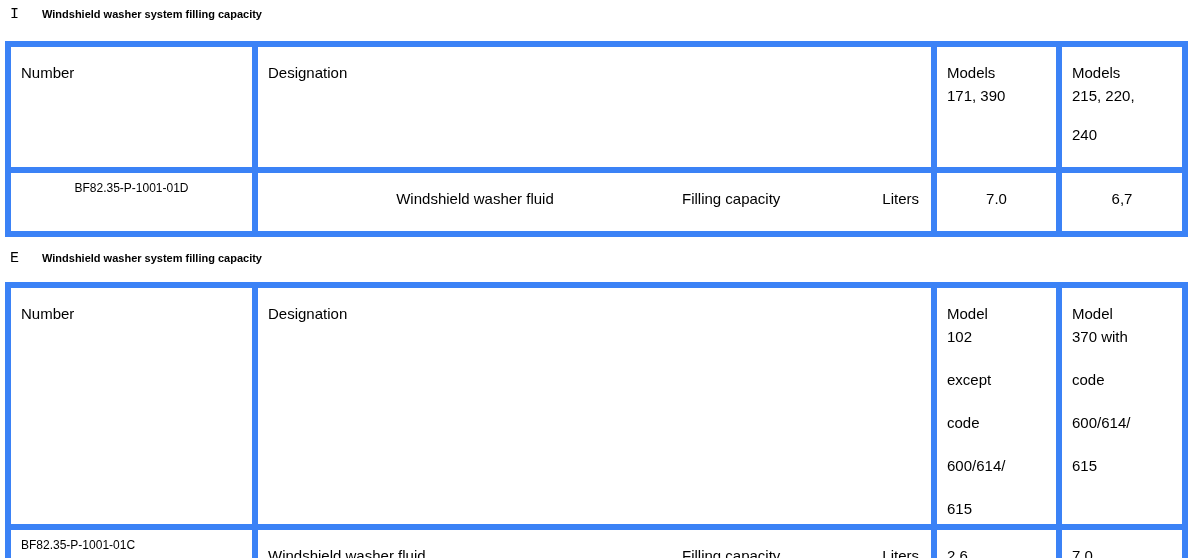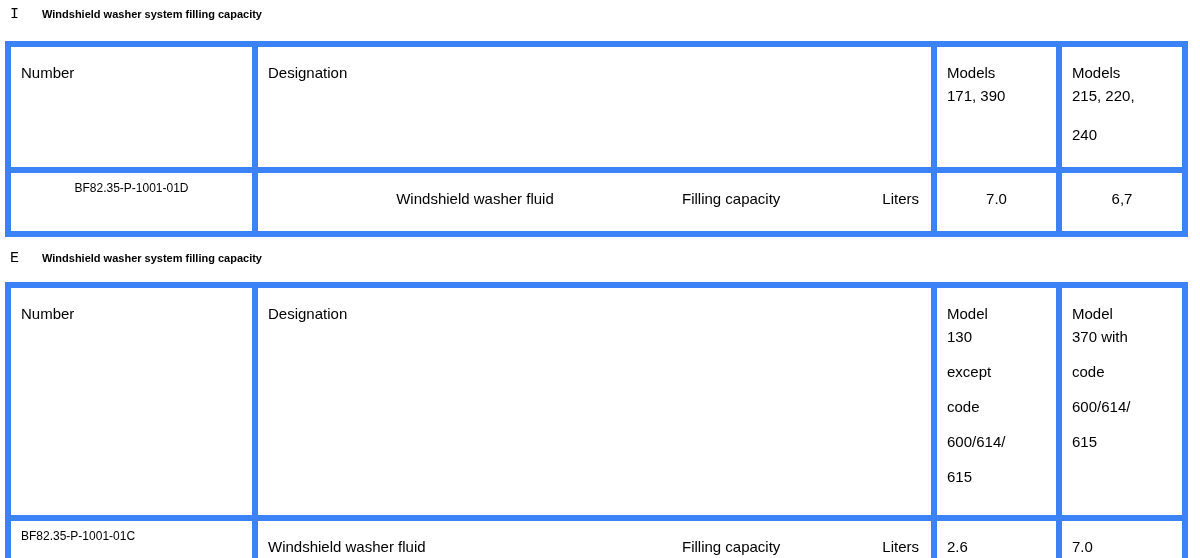--- a/index.html
+++ b/index.html
@@ -51,21 +51,21 @@
   .t1 tr.header-row td { height: 126px; }
   .t1 tr.data-row td   { height: 64px; text-align: center; }
   .t2 tr.header-row td { height: 233px; }
   .t2 tr.data-row td   { height: 50px; margin-left: 24px; }
   .num-cell {
     font-size: 12px;
     line-height: 19px;
     padding-top: 6px;
   }
   .hdr-line { line-height: 23px; }
-  .hdr-line.spaced    { margin-top: 12px; }
+  .hdr-line.spaced    { margin-top: 20px; }
   .hdr-line.spaced-sm { margin-top: 16px; }
   .desig-flex { display: flex; }
   .desig-name { width: 414px; flex: 0 0 414px; }
   .desig-attr { white-space: nowrap; }
   .desig-unit { margin-left: auto; padding-right: 2px; white-space: nowrap; }
 </style>
 </head>
 <body>
 
 <div>
@@ -122,21 +122,21 @@
       <col style="width:679px">
       <col style="width:125px">
       <col style="width:126px">
     </colgroup>
     <tbody>
       <tr class="header-row">
         <td>Number</td>
         <td>Designation</td>
         <td>
           <div class="hdr-line">Model</div>
-          <div class="hdr-line">130</div>
+          <div class="hdr-line">102</div>
           <div class="hdr-line spaced">except</div>
           <div class="hdr-line spaced">code</div>
           <div class="hdr-line spaced">600/614/</div>
           <div class="hdr-line spaced">615</div>
         </td>
         <td>
           <div class="hdr-line">Model</div>
           <div class="hdr-line">370 with</div>
           <div class="hdr-line spaced">code</div>
           <div class="hdr-line spaced">600/614/</div>

